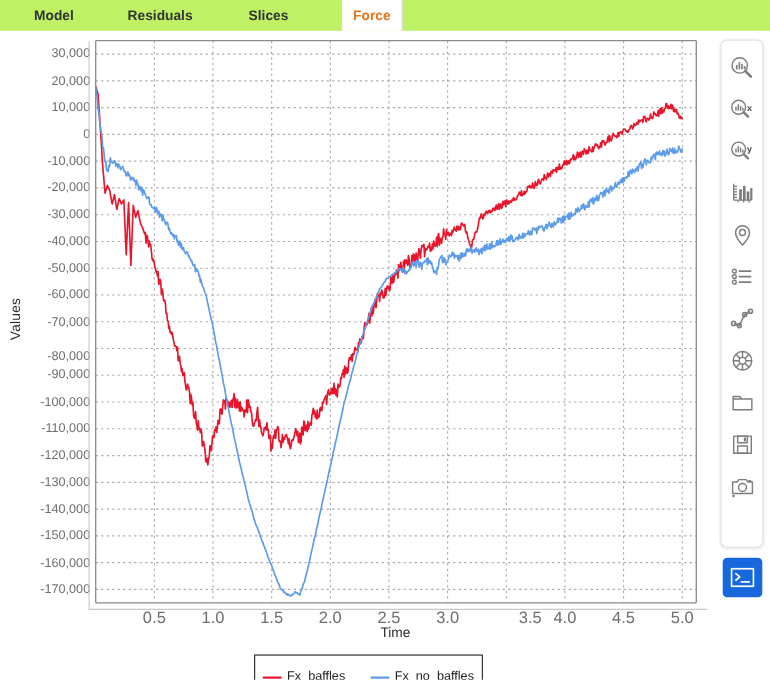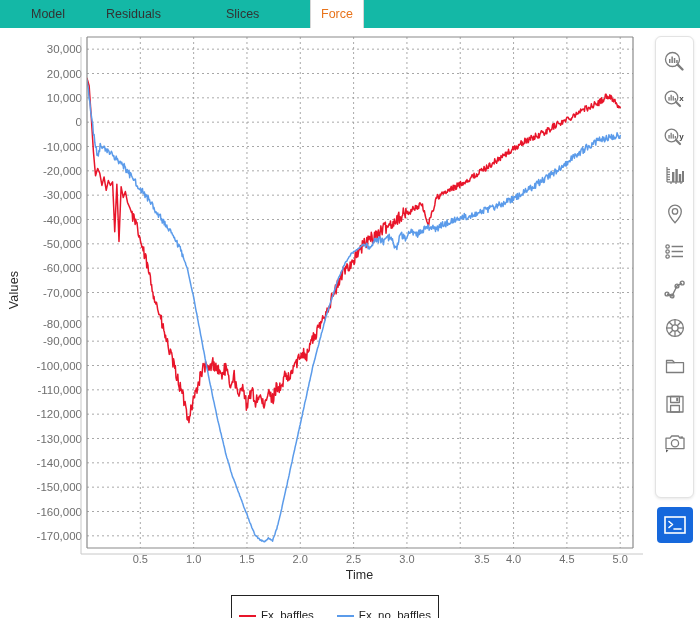--- a/index.html
+++ b/index.html
@@ -9,21 +9,22 @@
     background: #ffffff;
     font-family: "Liberation Sans", sans-serif;
     overflow: hidden;
   }
   #app { position: relative; width: 700px; height: 618px; background: #fff; }
 
   
   .tabbar {
     position: absolute; top: 0; left: 0; width: 700px; height: 28px;
     display: flex; align-items: stretch;
-    background: #14b8a6;
+    background: #bef264;
+    font-weight: bold;
   }
   .tab {
     display: flex; align-items: center; justify-content: center;
     font-size: 12.5px; color: #333333;
     padding: 0 10px;
     border-left: 1px solid transparent;
     border-right: 1px solid transparent;
     white-space: nowrap;
     cursor: pointer;
     position: relative;
@@ -56,21 +57,21 @@
 
   .ytick {
     position: absolute; right: 0; width: 68px;
     text-align: right; font-size: 11.5px; color: #6e6e6e;
     transform: translateY(-50%);
     white-space: nowrap;
   }
   .ytickbox { position: absolute; left: 10px; top: 0; width: 72px; height: 520px; }
 
   .xtick {
-    position: absolute; top: 0; font-size: 11px; color: #6e6e6e;
+    position: absolute; top: 0; font-size: 15px; color: #6e6e6e;
     transform: translateX(-50%); white-space: nowrap;
   }
   .xtickbox { position: absolute; left: 0; top: 525px; width: 648px; height: 18px; }
 
   svg.chart { position: absolute; left: 0; top: 0; }
 
   
   .legend {
     position: absolute; left: 231px; top: 595px;
     border: 1px solid #222; background: #fff;
@@ -109,21 +110,21 @@
 </style>
 </head>
 <body>
 
 <div id="app">
 
   <div class="tabbar" id="tabbar">
       <div class="tab" style="position: absolute; left: 20px; top: 0px; height: 28px;">
         <span>Model</span>
       </div>
-      <div class="tab" style="position: absolute; left: 95px; top: 0px; height: 28px;">
+      <div class="tab" style="position: absolute; left: 105px; top: 0px; height: 28px;">
         <span>Residuals</span>
       </div>
       <div class="tab" style="position: absolute; left: 215px; top: 0px; height: 28px;">
         <span>Slices</span>
       </div>
       <div class="tab active" style="position: absolute; left: 310px; top: 0px; height: 28px;">
         <span>Force</span>
       </div>
     </div>
 

